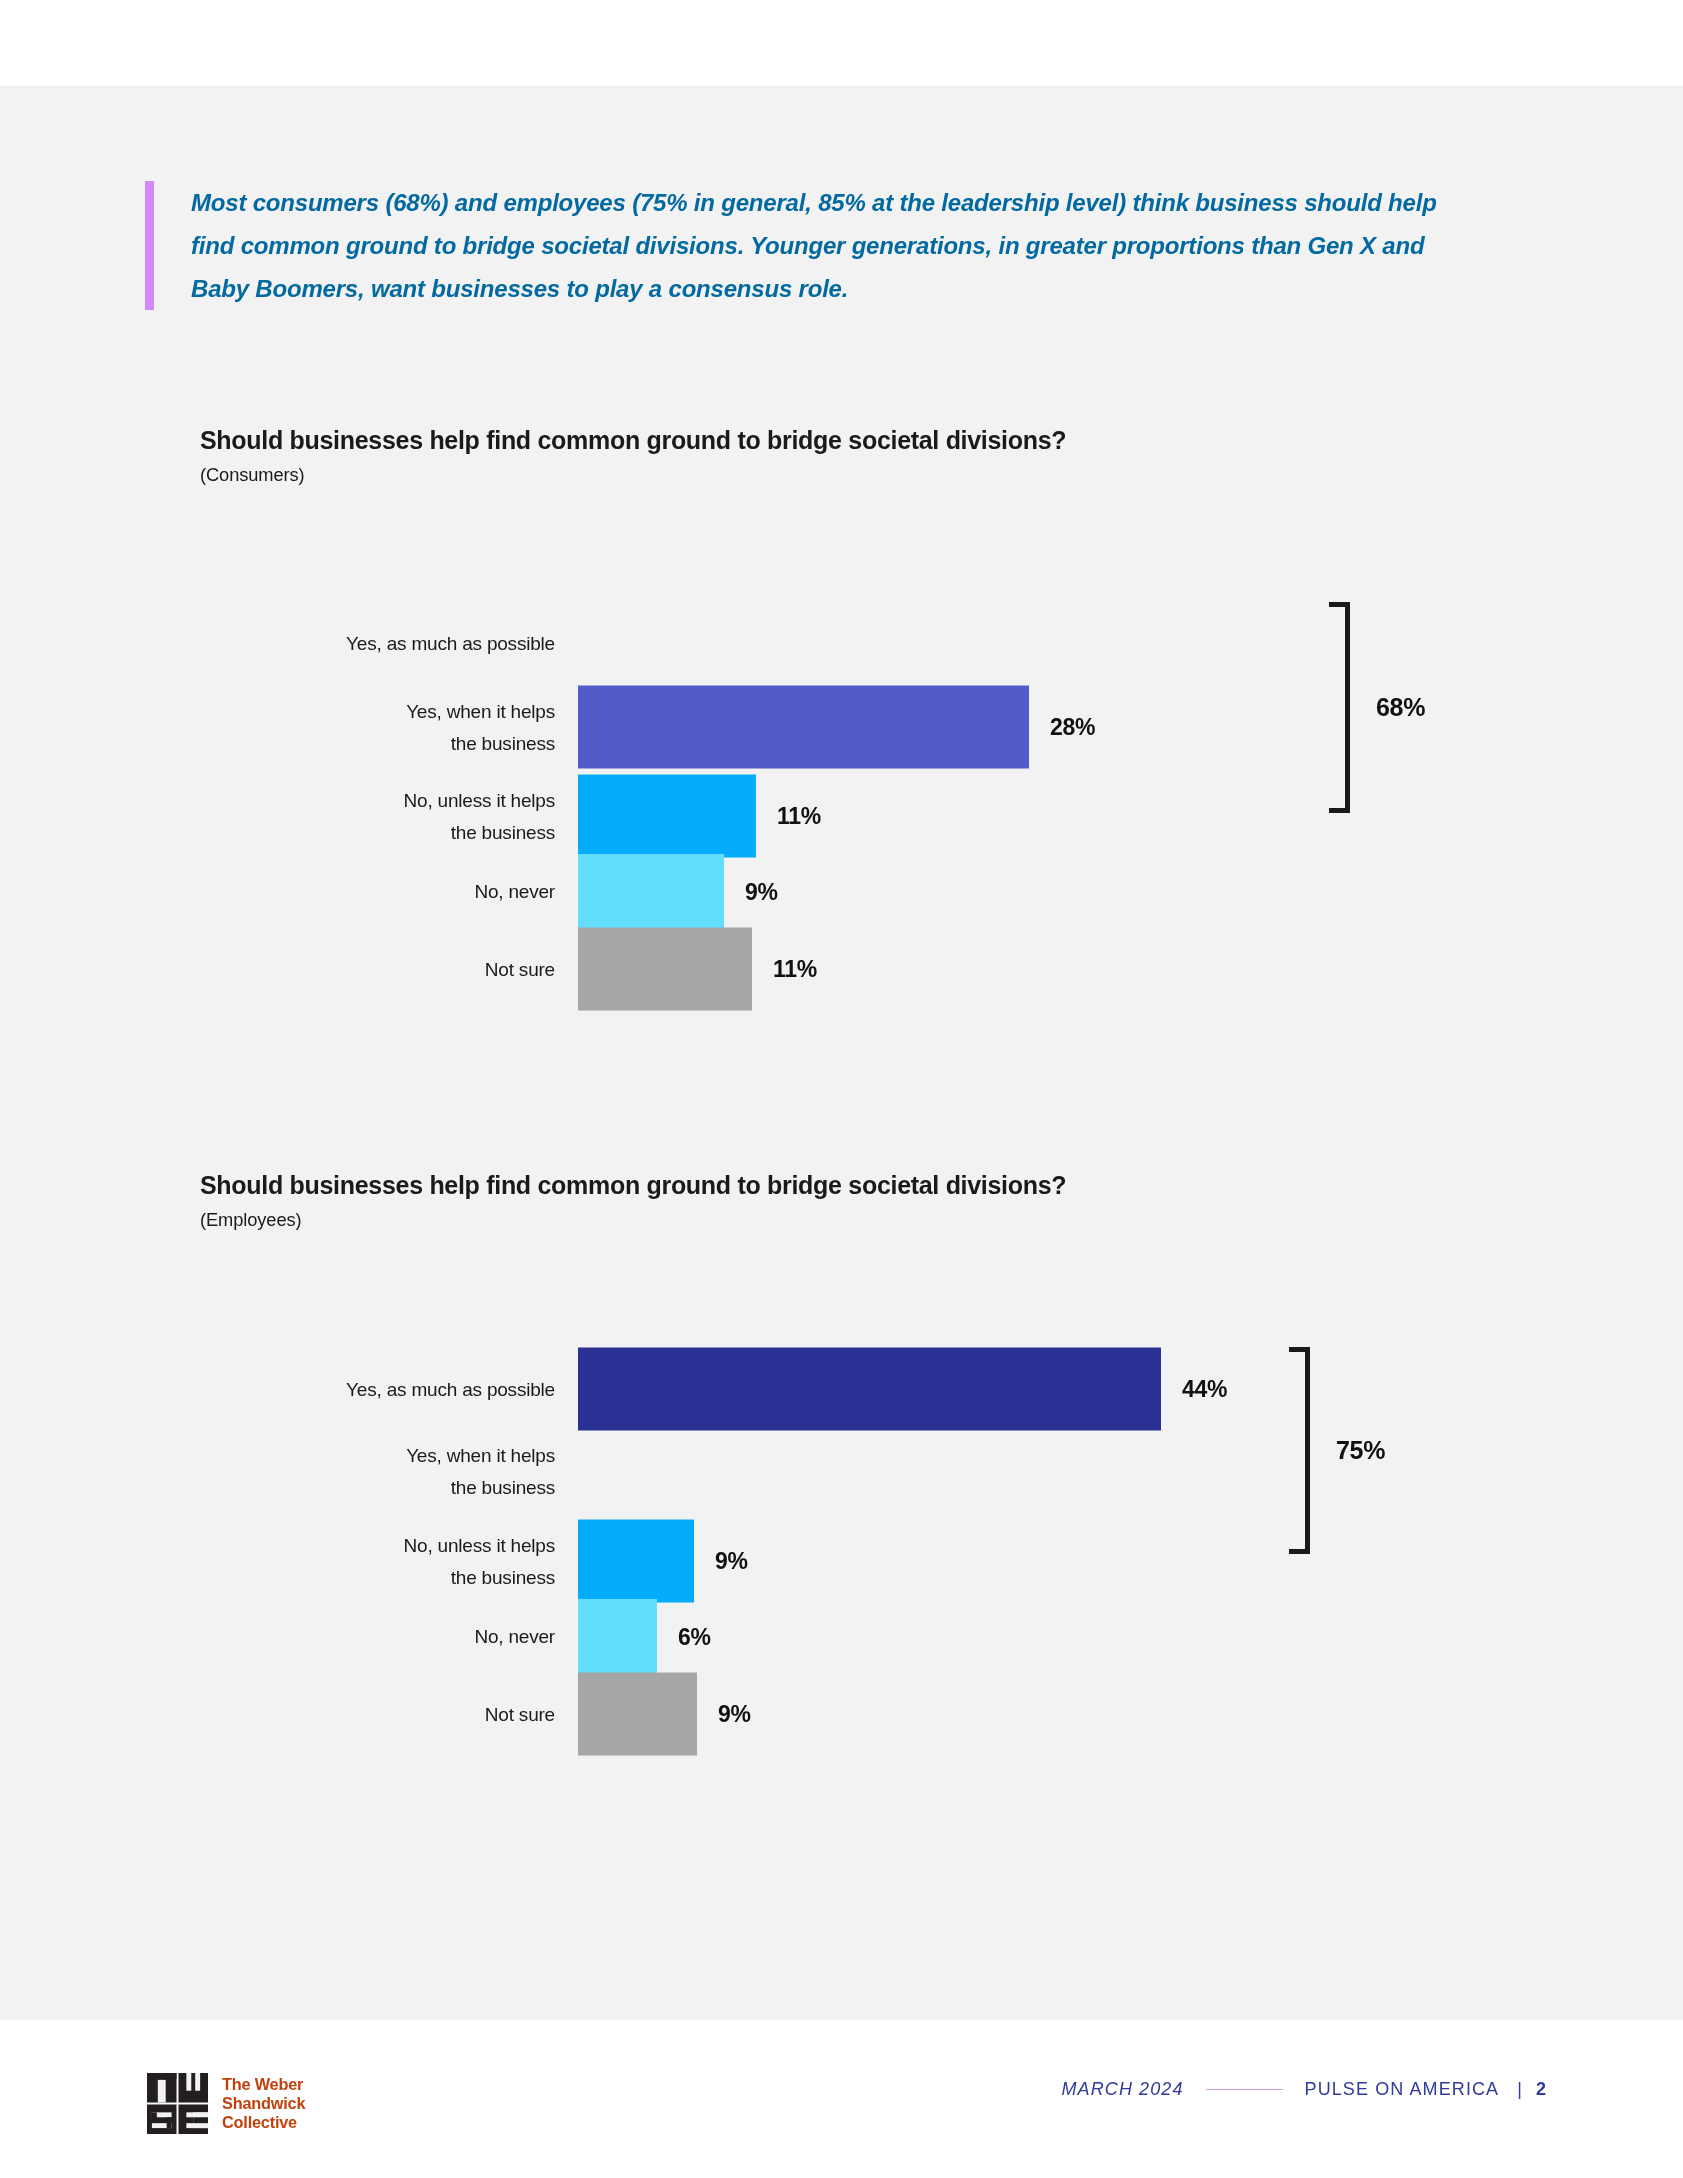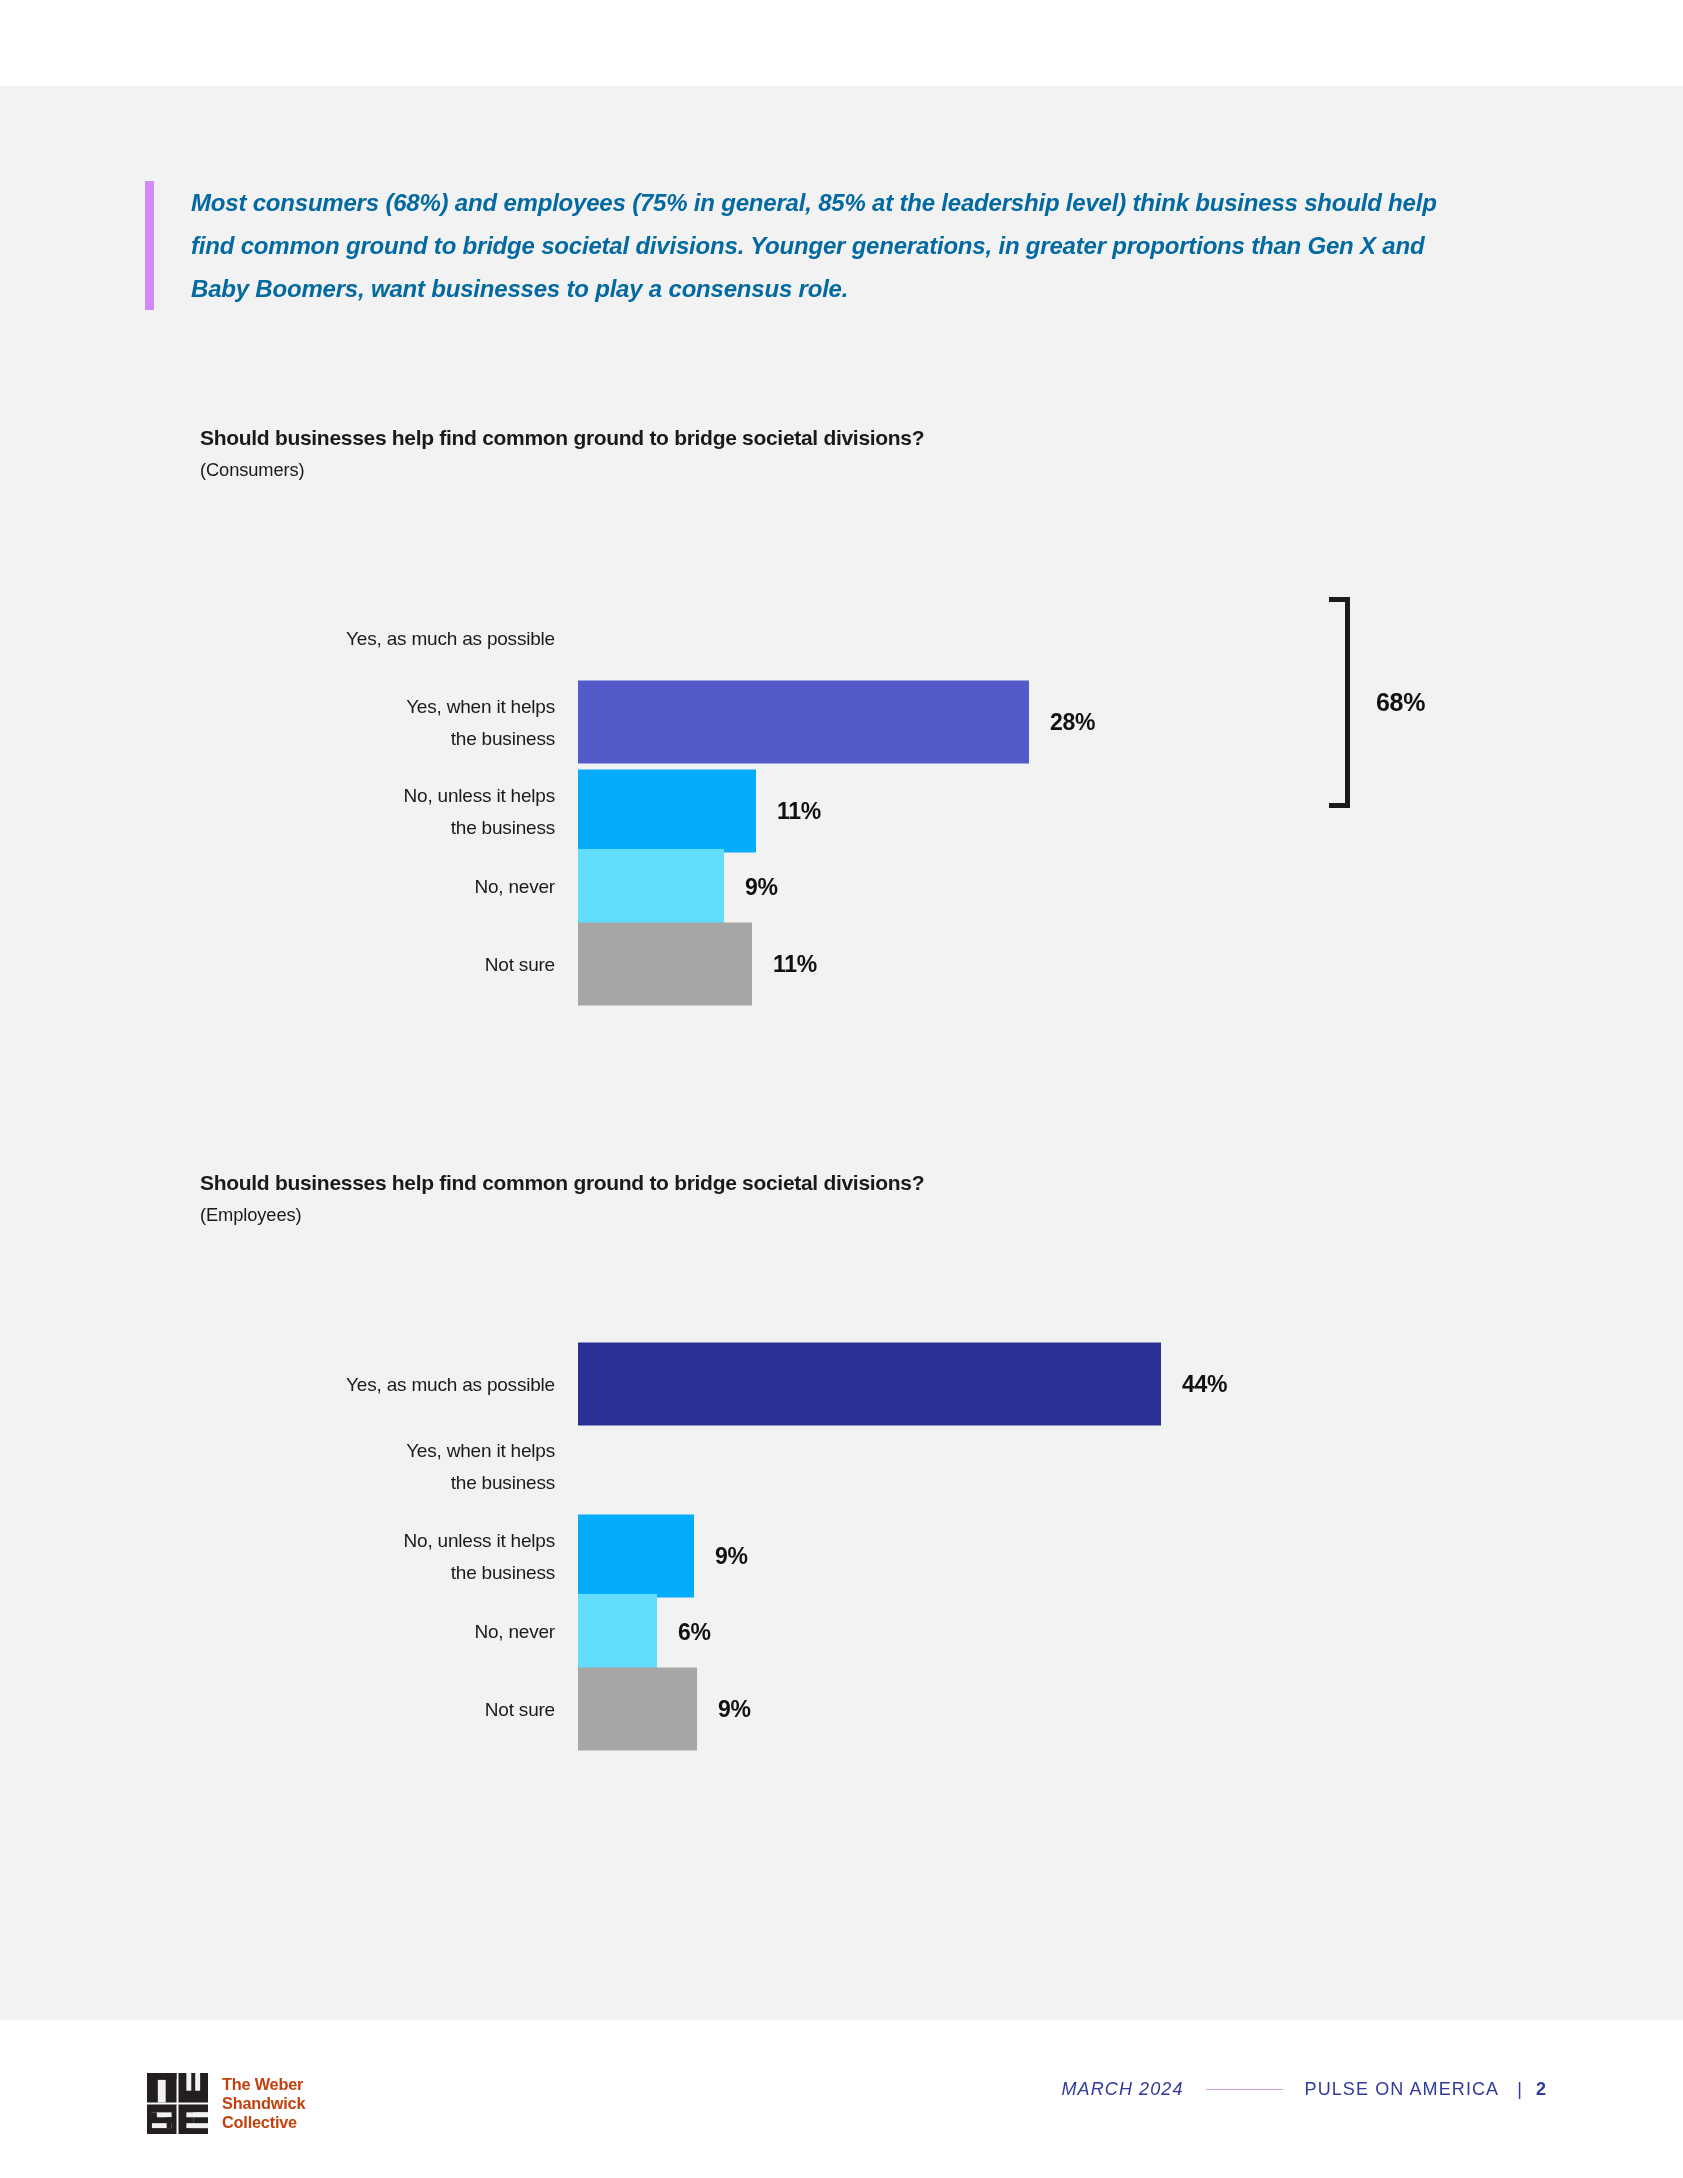--- a/index.html
+++ b/index.html
@@ -50,21 +50,21 @@
     font-style: italic;
   }
 
   
   .chart-block {
     position: absolute;
     left: 200px;
     width: 1346px;
   }
   .chart-title {
-    font-size: 21px;
+    font-size: 25px;
     font-weight: bold;
     color: #1a1a1a;
     letter-spacing: -0.3px;
     margin: 0;
     white-space: nowrap;
   }
   .chart-subtitle {
     font-size: 18.3px;
     color: #1a1a1a;
     margin-top: 9px;
@@ -330,20 +330,26 @@
     <div class="bar-row" style="top:446px;transform:translateY(-50%);">
       <div class="bar-label">
         <div>Not sure</div>
       </div>
       <div class="bar-track">
         <div class="bar" style="width:119px;height:83px;background:#a6a6a6;"></div>
         <div class="bar-value">9%</div>
       </div>
     </div>
 
+    <div class="bracket" style="left:1089px;top:79px;height:207px;">
+      <div class="bracket-shape">
+        <div class="bracket-spine"></div>
+      </div>
+      <div class="bracket-value">75%</div>
+    </div>
 
   </div>
 </div>
 
 <div class="footer"></div>
 
 <div class="logo-wrap">
   <svg class="logo-mark" viewBox="0 0 62 62">
     <rect x="0" y="0" width="30" height="30" fill="#231f20"></rect>
     <rect x="11" y="7" width="8" height="23" fill="#f2f2f2"></rect>

